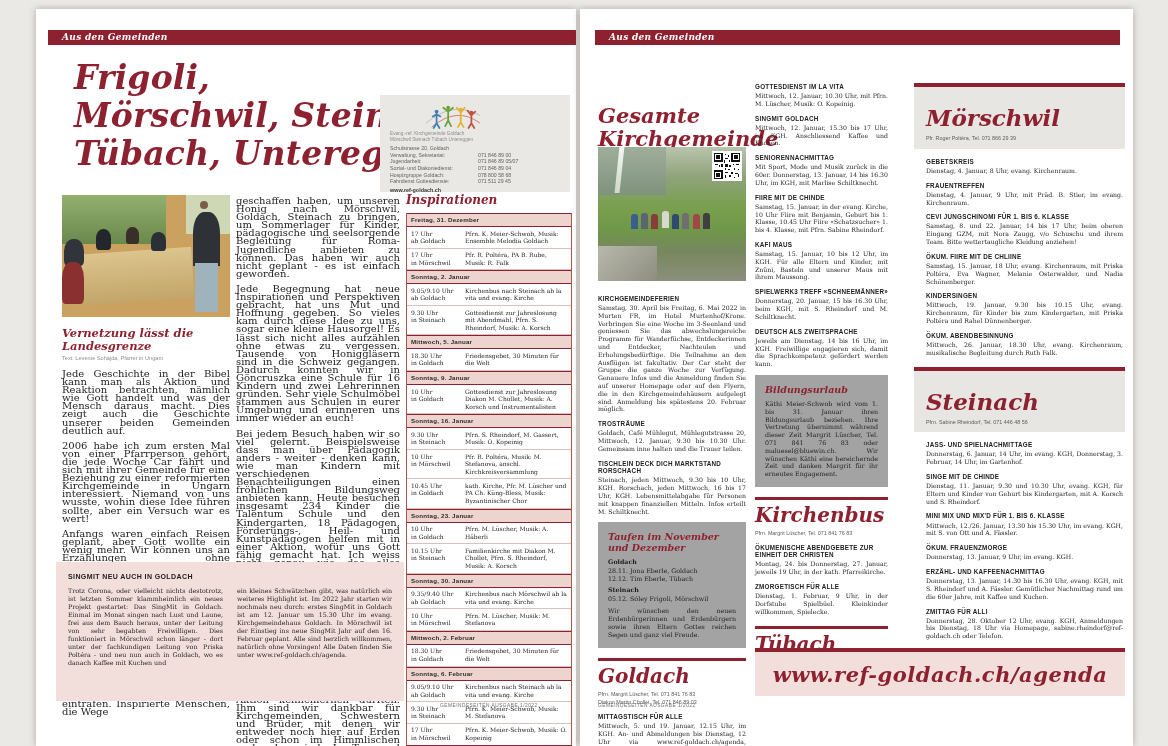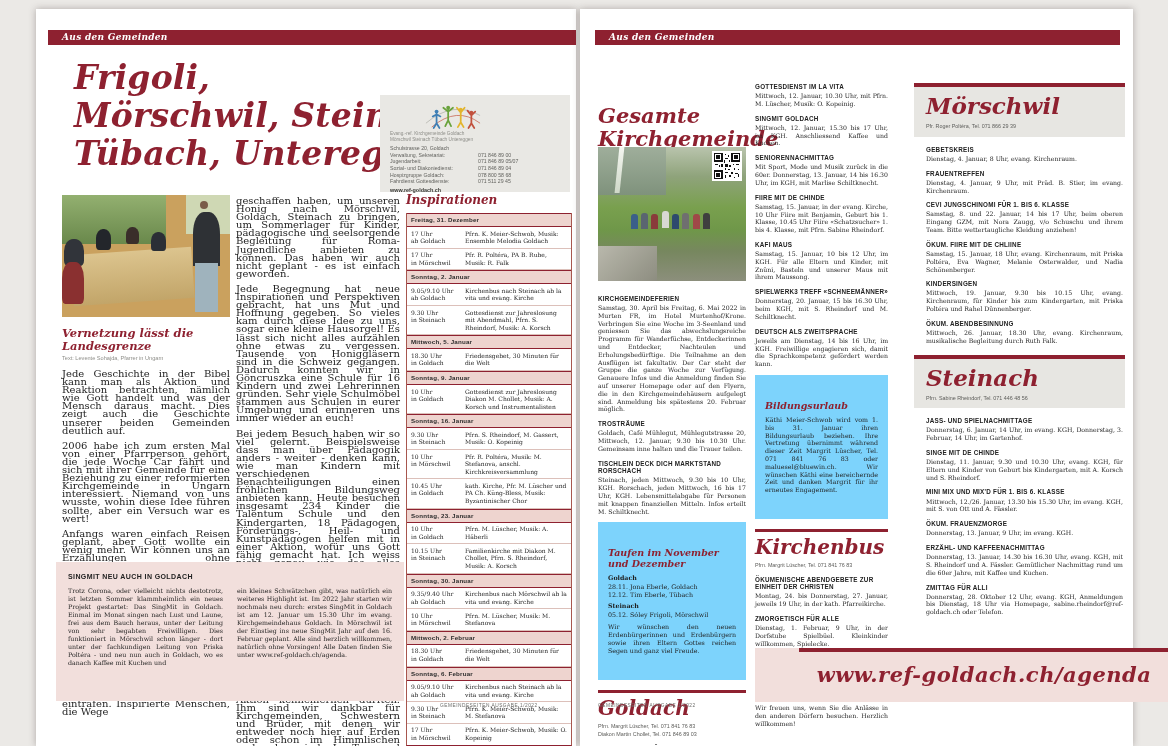--- a/index.html
+++ b/index.html
@@ -64,38 +64,38 @@
   .photo2{position:absolute;left:18px;top:138px;width:148px;height:134px;overflow:hidden;background:#79a04e;}
   .qr{position:absolute;right:4px;top:4px;width:30px;height:30px;background:#fff;padding:2px;box-sizing:border-box;}
   .colR1{position:absolute;left:18px;top:286px;width:148px;}
   .colR2{position:absolute;left:175px;top:74px;width:133px;}
   .colR3{position:absolute;left:334px;top:74px;width:211px;}
   .ev{margin-bottom:7px;}
   .ev-t{font:bold 6.3px/7.6px "Liberation Sans",sans-serif;letter-spacing:.25px;color:#222;margin-bottom:1.5px;}
   .ev-x{font-size:6.2px;line-height:7.8px;text-align:justify;color:#1e1e1e;}
   .colR3 .ev{margin-left:12px;margin-right:2px;}
 
-  .pinkbox{background:#7dd3fc;padding:25px 10px;margin:4px 0 0;}
+  .pinkbox{background:#a3a3a3;padding:9px 10px;margin:4px 0 0;}
   .pb-title{color:#8e2130;font:bold italic 9.5px/11px "DejaVu Serif",serif;margin:0 0 5px;}
   .pb-b{font-weight:bold;font-size:6.3px;line-height:7.8px;margin:3px 0 1px;color:#1e1e1e;}
   .pb-l{font-size:6.3px;line-height:7.8px;color:#1e1e1e;}
   .pb-close{margin-top:5px;font-size:6.3px;line-height:7.8px;text-align:justify;color:#1e1e1e;}
 
   .sec-div{border-top:3px solid #8e2130;margin:10px 0 4px;}
   .sec-t{color:#8e2130;font:bold italic 20px/22px "DejaVu Serif",serif;margin:1px 0 4px;}
   .sec-c{font:5.4px/6.8px "Liberation Sans",sans-serif;color:#5d5d5a;margin-bottom:2px;}
   .sec-ev{margin-top:7px;}
 
   .hdr-box{background:#e7e6e2;padding:0 0 7px;margin-bottom:9px;}
   .hdr-bar{height:4px;background:#8e2130;}
-  .hdr-in{padding:4px 12px 0;}
+  .hdr-in{padding:16px 12px 0;}
   .hdr-t{color:#8e2130;font:bold italic 23px/26px "DejaVu Serif",serif;margin:2px 0 4px;}
   .hdr-c{font:5.4px/6.8px "Liberation Sans",sans-serif;color:#5d5d5a;}
 
-  .banner{position:absolute;left:175px;top:639px;width:370px;height:54px;background:#f2dfdc;cursor:pointer;padding-left:44px;}
+  .banner{position:absolute;left:175px;top:639px;width:370px;height:48px;background:#f2dfdc;cursor:pointer;}
   .banner-t{text-align:center;color:#8e2130;font:bold italic 21px/46px "DejaVu Serif",serif;letter-spacing:.5px;}
 </style>
 </head>
 <body>
 
 <div class="page page-left">
   <div class="band">
     <span>Aus den Gemeinden</span>
   </div>
 

